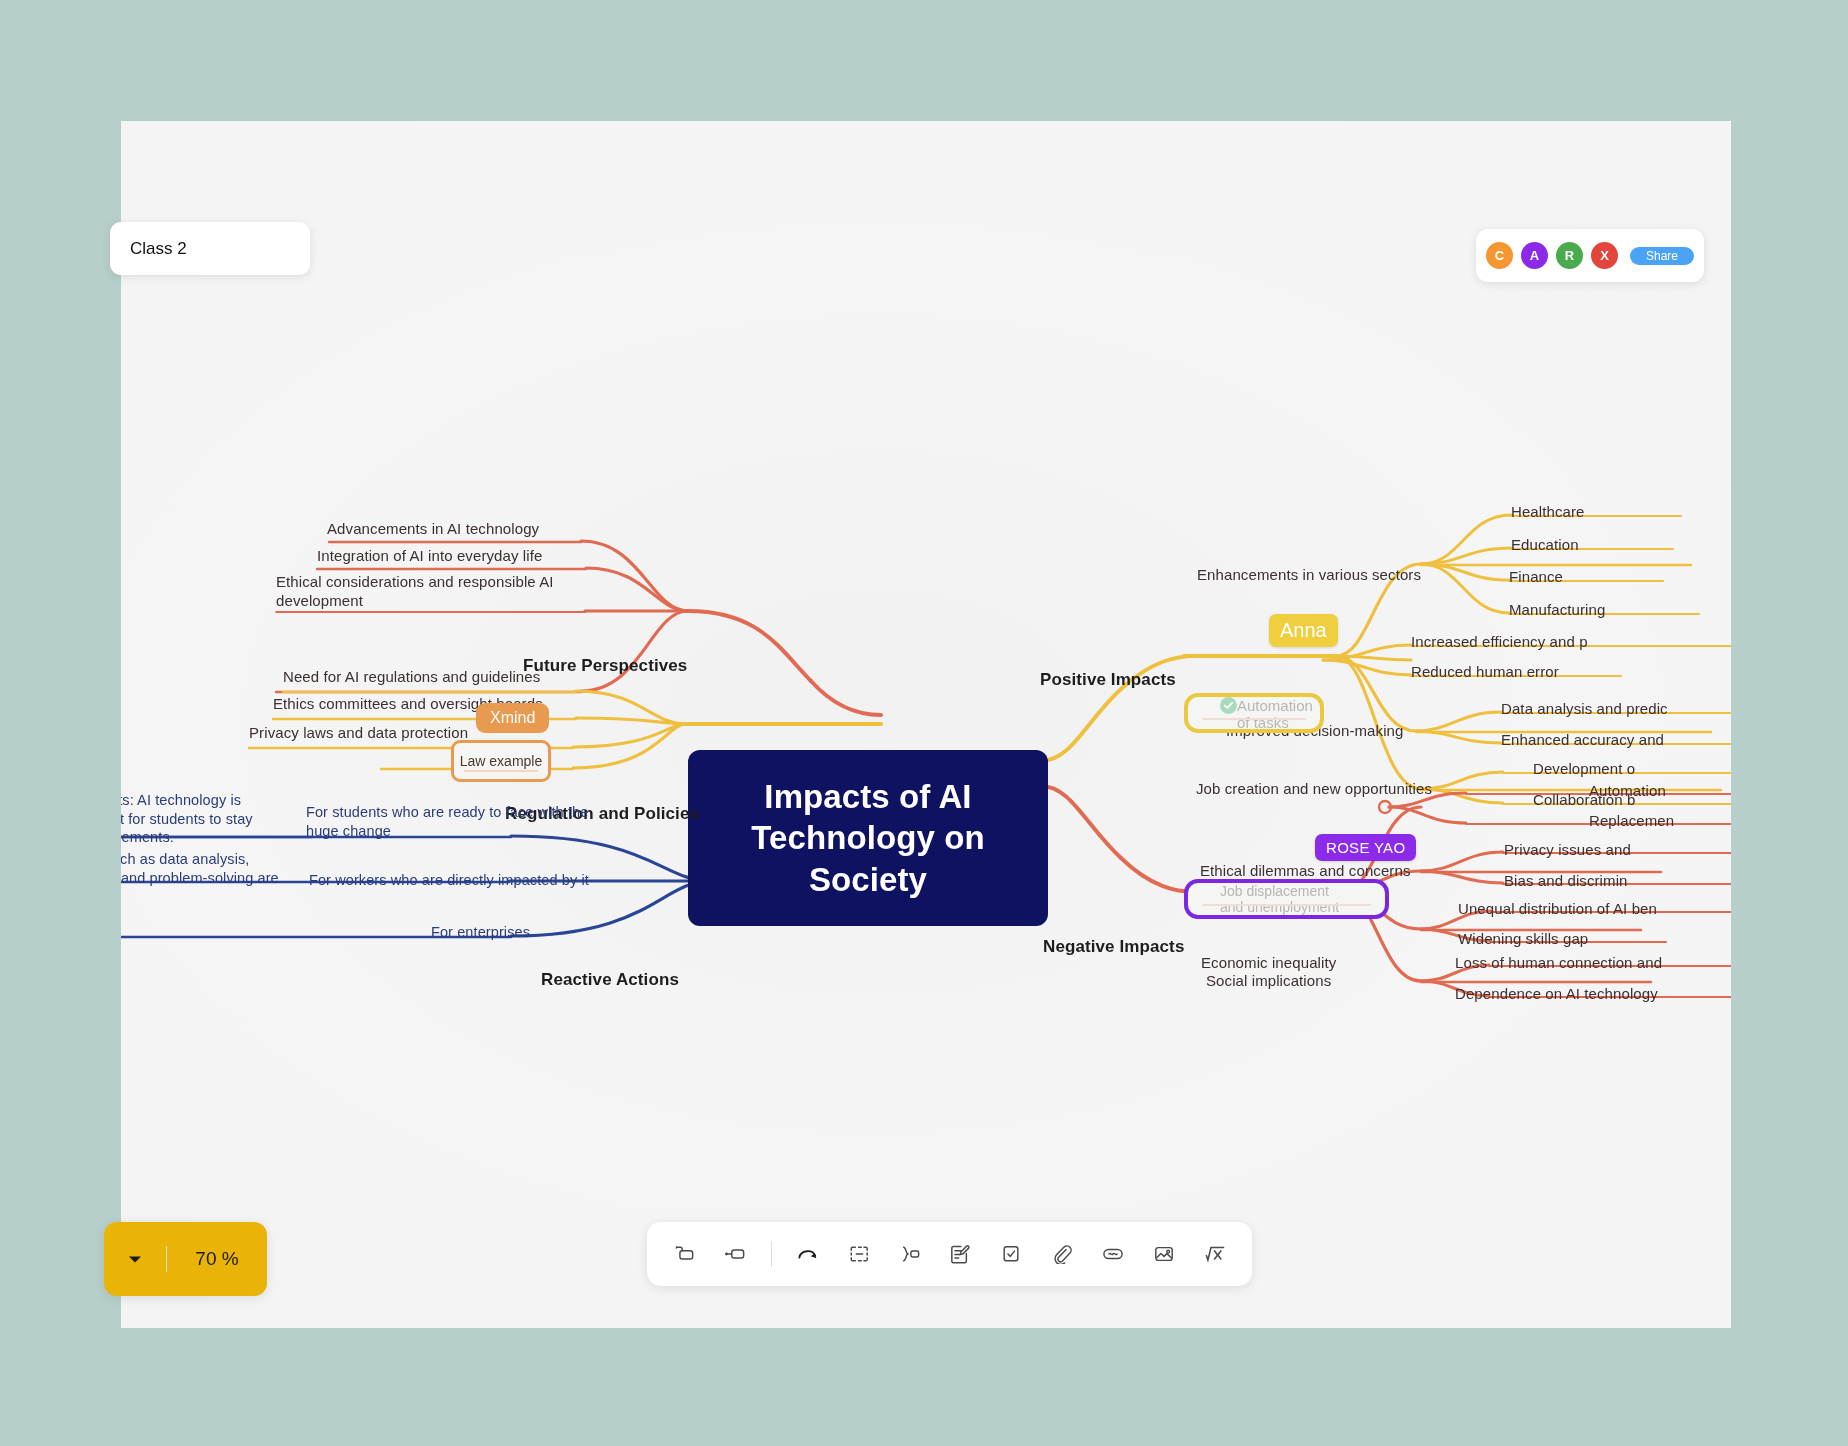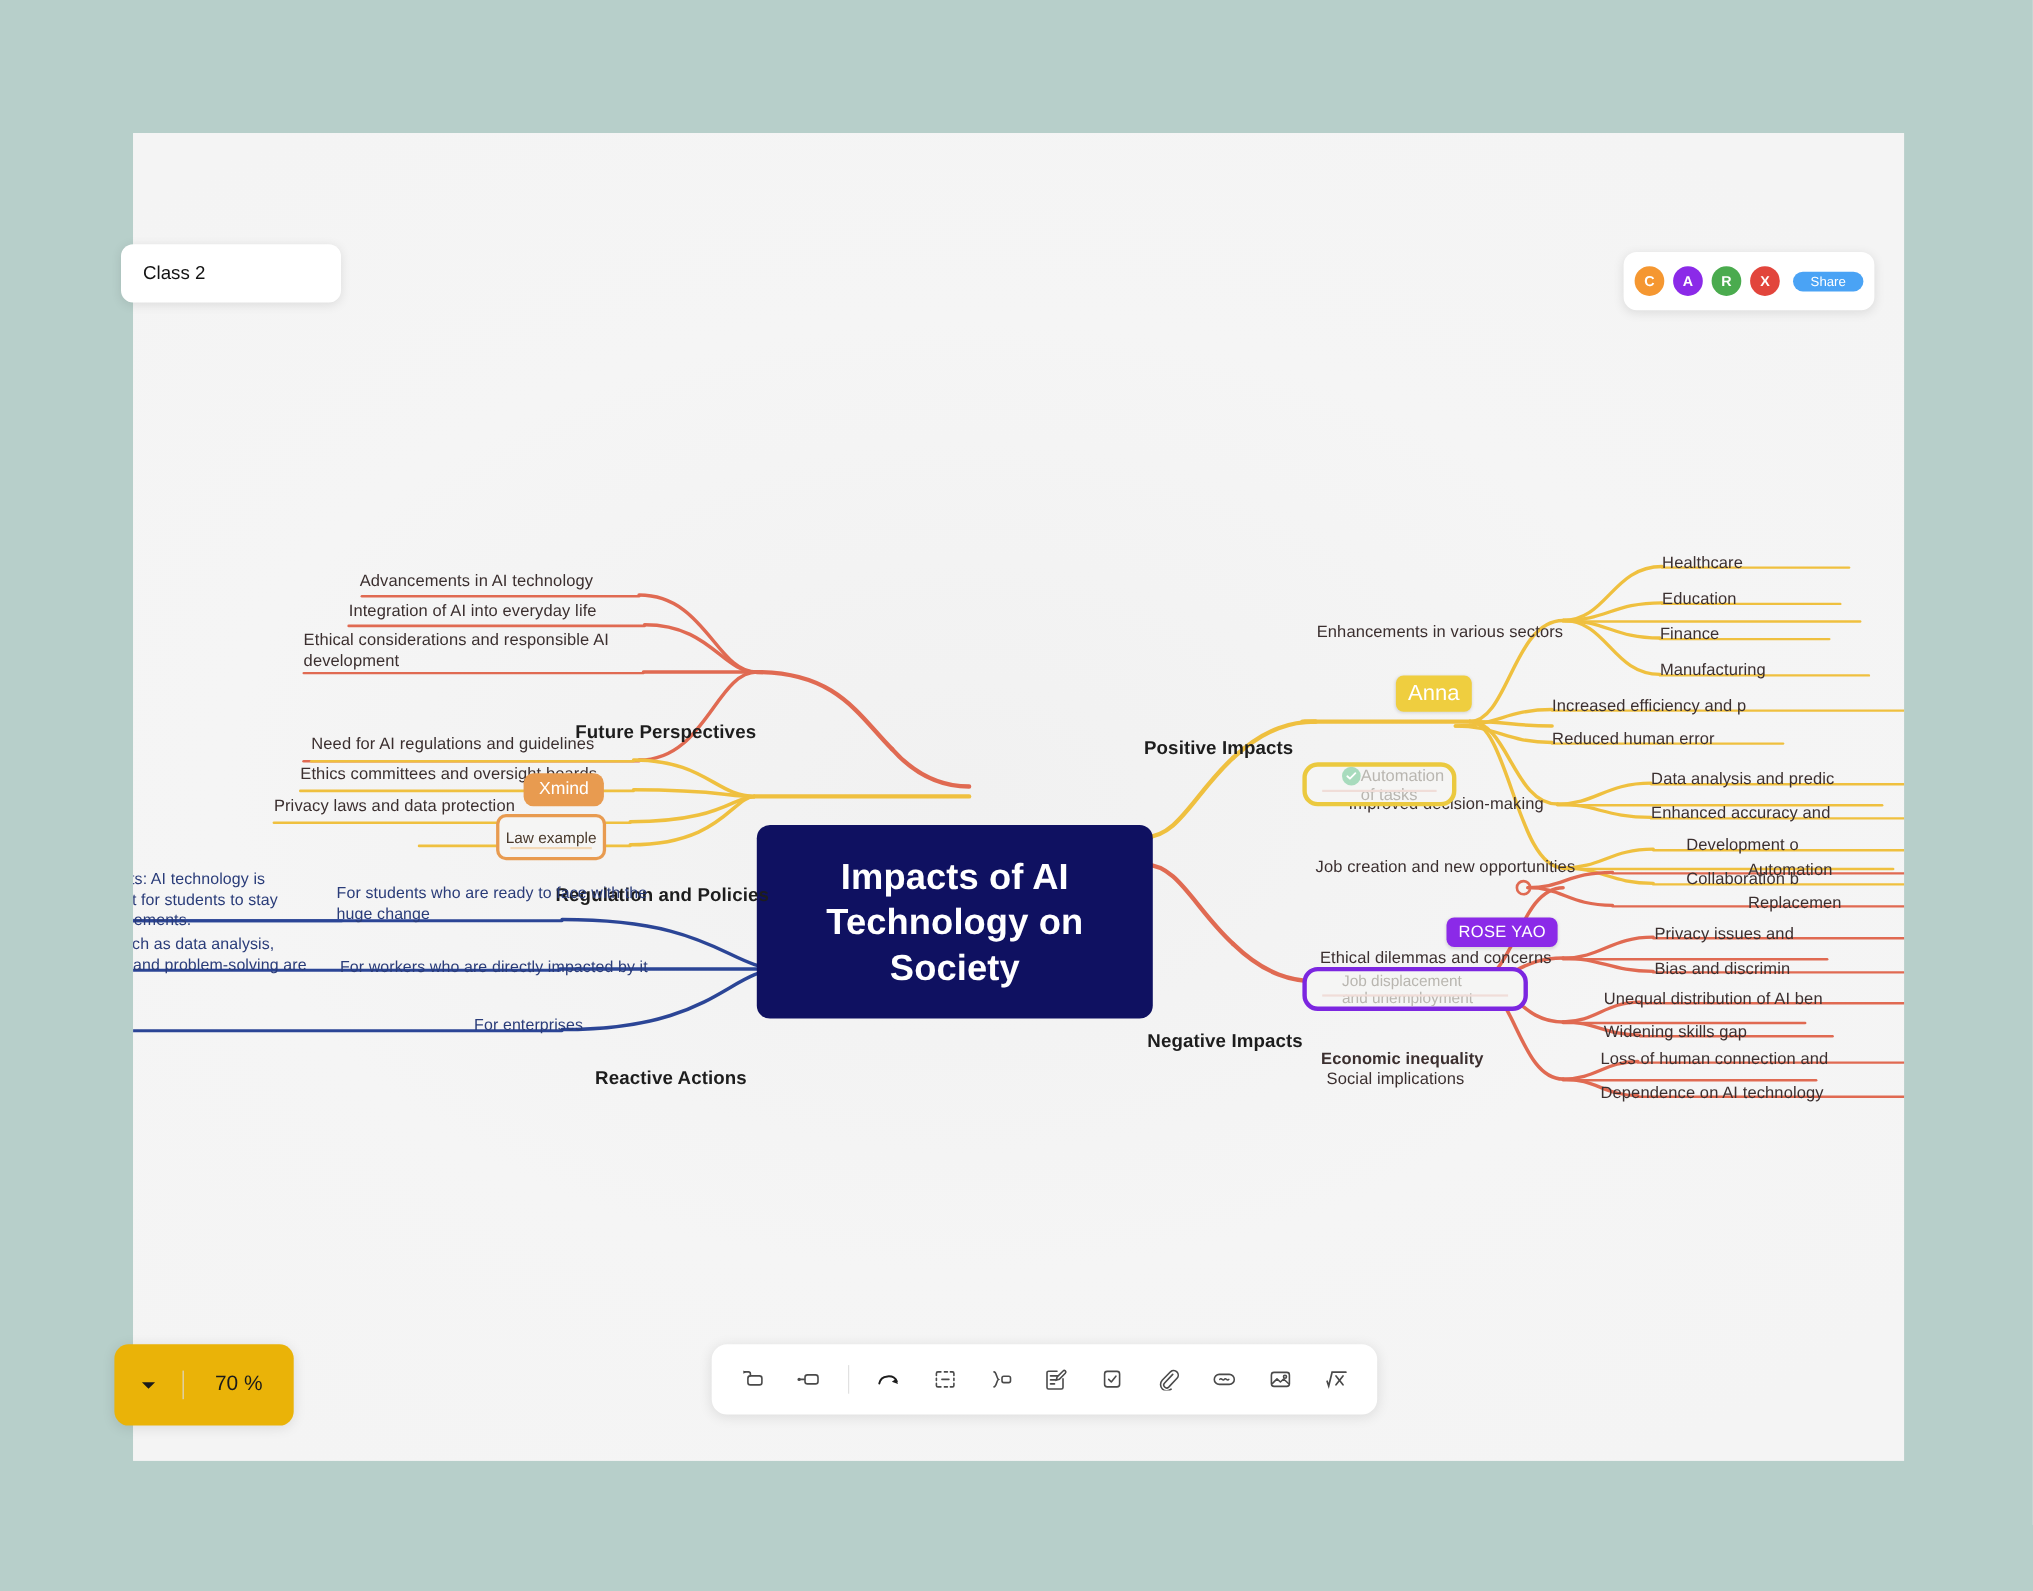--- a/index.html
+++ b/index.html
@@ -299,21 +299,21 @@
       <div class="node" style="left:1388px;top:446px;">Finance</div>
       <div class="node" style="left:1388px;top:479px;">Manufacturing</div>
       <div class="node" style="left:1290px;top:511px;white-space:nowrap;">Increased efficiency and p</div>
       <div class="node" style="left:1290px;top:541px;">Reduced human error</div>
       <div class="node" style="left:1380px;top:578px;white-space:nowrap;">Data analysis and predic</div>
       <div class="node" style="left:1380px;top:609px;white-space:nowrap;">Enhanced accuracy and</div>
       <div class="node" style="left:1412px;top:638px;white-space:nowrap;">Development o</div>
       <div class="node" style="left:1412px;top:669px;white-space:nowrap;">Collaboration b</div>
 
       <div class="node" style="left:1079px;top:740px;">Ethical dilemmas and concerns</div>
-      <div class="node" style="left:1080px;top:832px;font-weight:bold;">Economic inequality</div>
+      <div class="node" style="left:1080px;top:832px;">Economic inequality</div>
       <div class="node" style="left:1085px;top:850px;">Social implications</div>
 
       <div class="node" style="left:1468px;top:660px;white-space:nowrap;">Automation</div>
       <div class="node" style="left:1468px;top:690px;white-space:nowrap;">Replacemen</div>
       <div class="node" style="left:1383px;top:719px;white-space:nowrap;">Privacy issues and</div>
       <div class="node" style="left:1383px;top:750px;white-space:nowrap;">Bias and discrimin</div>
       <div class="node" style="left:1337px;top:778px;white-space:nowrap;">Unequal distribution of AI ben</div>
       <div class="node" style="left:1337px;top:808px;white-space:nowrap;">Widening skills gap</div>
       <div class="node" style="left:1334px;top:832px;white-space:nowrap;">Loss of human connection and</div>
       <div class="node" style="left:1334px;top:863px;white-space:nowrap;">Dependence on AI technology</div>

